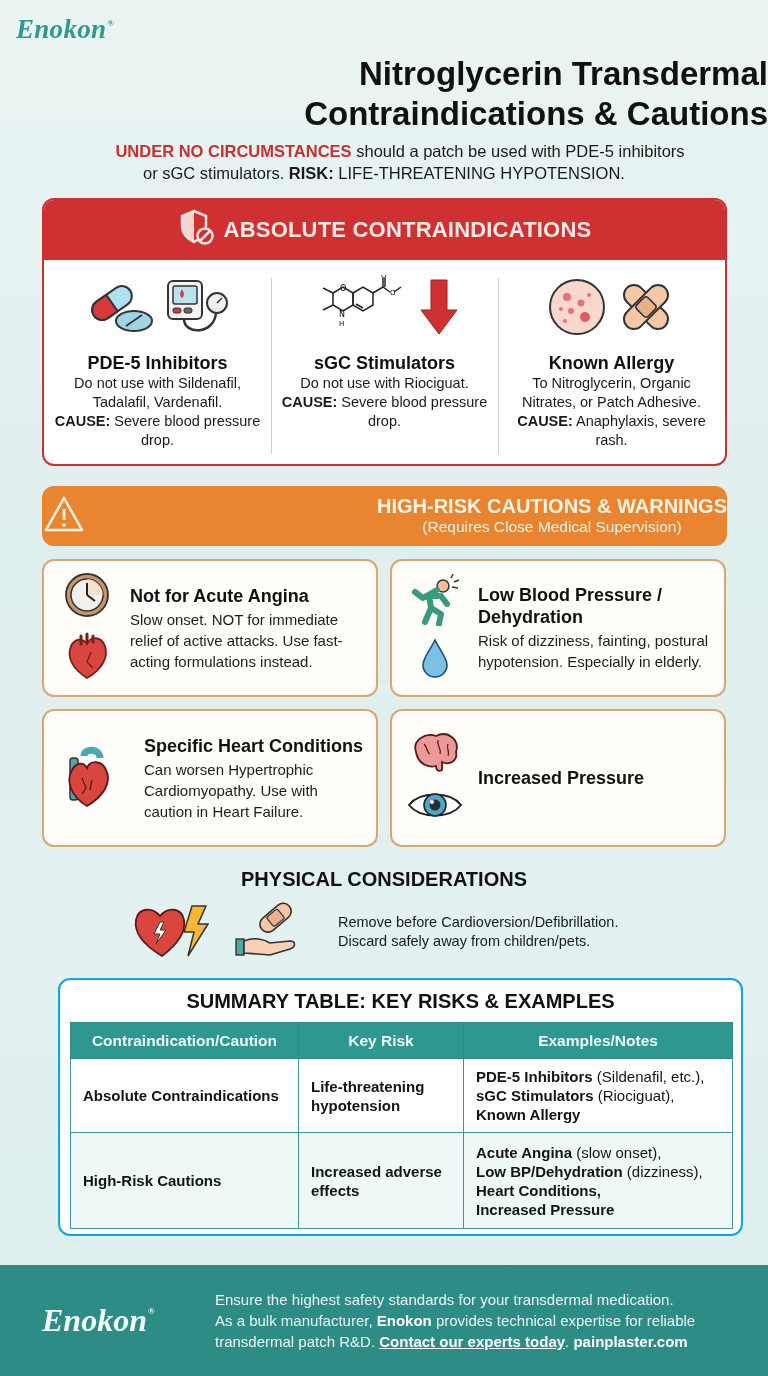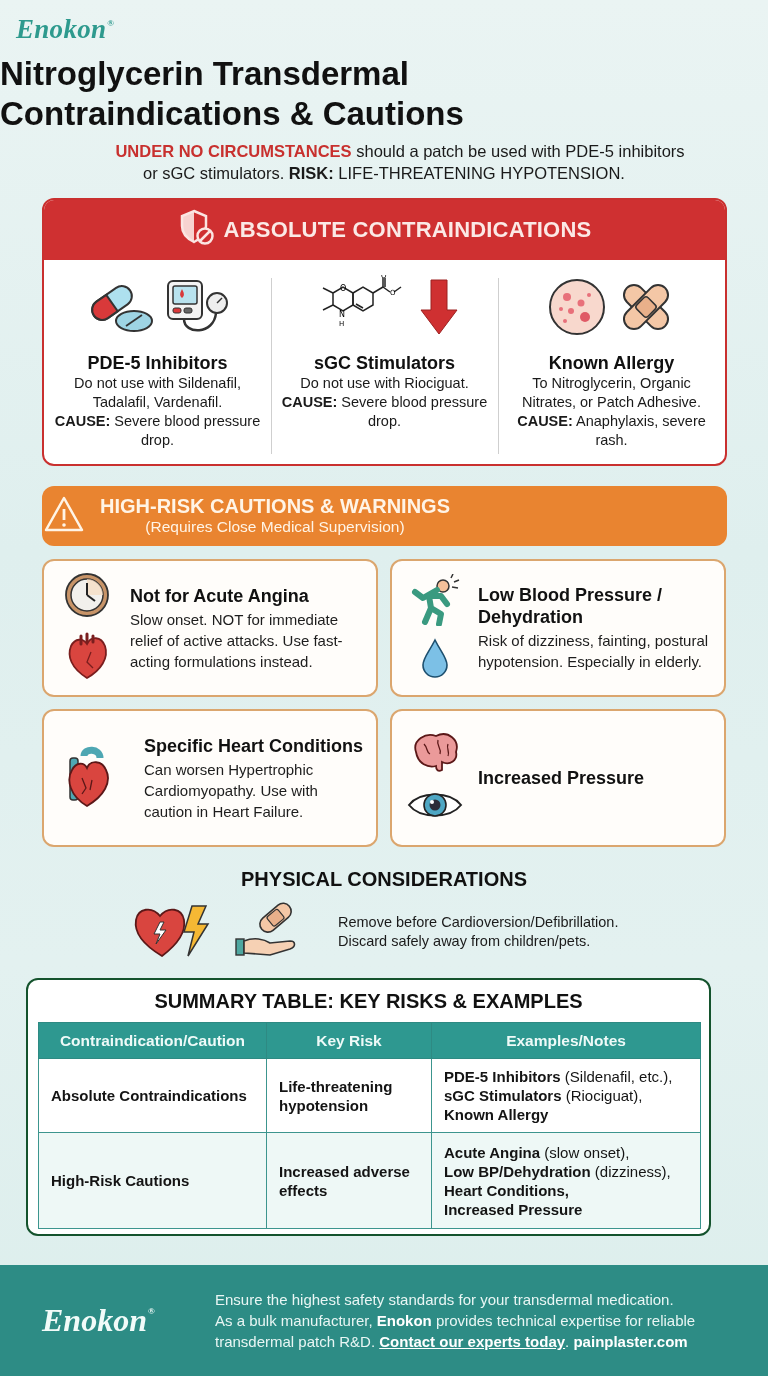--- a/index.html
+++ b/index.html
@@ -12,21 +12,21 @@
     overflow: hidden;
   }
   .logo-top {
     position: absolute; left: 16px; top: 14px;
     font-family: "Liberation Serif", serif; font-style: italic; font-weight: bold;
     font-size: 27px; color: #2e9a8e; letter-spacing: 0.3px;
   }
   .logo-top sup, .logo-foot sup { font-size: 9px; font-style: normal; vertical-align: top; position: relative; top: 4px; margin-left: 1px; }
   .title {
     position: absolute; left: 0; width: 768px; top: 54px;
-    text-align: left; font-weight: bold; font-size: 33px; line-height: 40px; color: #111;
+    text-align: right; font-weight: bold; font-size: 33px; line-height: 40px; color: #111;
   }
   .subtitle {
     position: absolute; left: 0; width: 768px; top: 140px;
     text-align: center; font-size: 16.5px; line-height: 22px; color: #1a1a1a;
   }
   .subtitle .red { color: #c8302e; font-weight: bold; margin-left: 32px; }
   .subtitle b { font-weight: bold; }
 
   
   .abs-box {
@@ -45,21 +45,21 @@
   }
   .abs-icons { height: 70px; display: flex; justify-content: center; align-items: center; gap: 8px; }
   .abs-col h3 { font-size: 18px; font-weight: bold; margin-top: 8px; line-height: 22px; color: #111; }
   .abs-col p { font-size: 14.5px; line-height: 19px; color: #1a1a1a; }
   .abs-col p b { font-weight: bold; }
 
   
   .hr-head {
     position: absolute; left: 42px; top: 486px; width: 685px; height: 60px;
     background: #e98430; border-radius: 12px; color: #fff4e6;
-    display: flex; align-items: center; justify-content: flex-start; gap: 14px;
+    display: flex; align-items: center; justify-content: space-between; gap: 14px;
   }
   .hr-text { text-align: center; }
   .hr-text .t1 { font-weight: bold; font-size: 20px; line-height: 22px; }
   .hr-text .t2 { font-size: 15.5px; line-height: 20px; }
 
   .card {
     position: absolute; width: 336px; height: 138px;
     background: #fffdfa; border: 2px solid #dba66e; border-radius: 12px;
     display: flex; align-items: center;
   }
@@ -74,22 +74,22 @@
 
   .phys-title {
     position: absolute; left: 0; width: 768px; top: 868px; text-align: center;
     font-weight: bold; font-size: 20px; color: #111;
   }
   .phys-row { position: absolute; left: 130px; top: 900px; display: flex; align-items: center; gap: 20px; }
   .phys-text { font-size: 14.5px; line-height: 19px; color: #1b1b1b; margin-left: 14px; }
 
   
   .sum-box {
-    position: absolute; left: 26px; top: 978px; width: 685px; height: 258px;
-    background: #fff; border: 2px solid #14532d; border-radius: 12px;
+    position: absolute; left: 58px; top: 978px; width: 685px; height: 258px;
+    background: #fff; border: 2px solid #0ea5e9; border-radius: 12px;
   }
   .sum-title { text-align: center; font-weight: bold; font-size: 20px; margin-top: 10px; color: #111; }
   table {
     position: absolute; left: 10px; top: 42px; width: 663px;
     border-collapse: collapse; font-size: 15px;
   }
   th {
     background: #2e9890; color: #eefaf8; font-weight: bold; height: 36px; font-size: 15.5px;
     border: 1.5px solid #2e8a83;
   }

